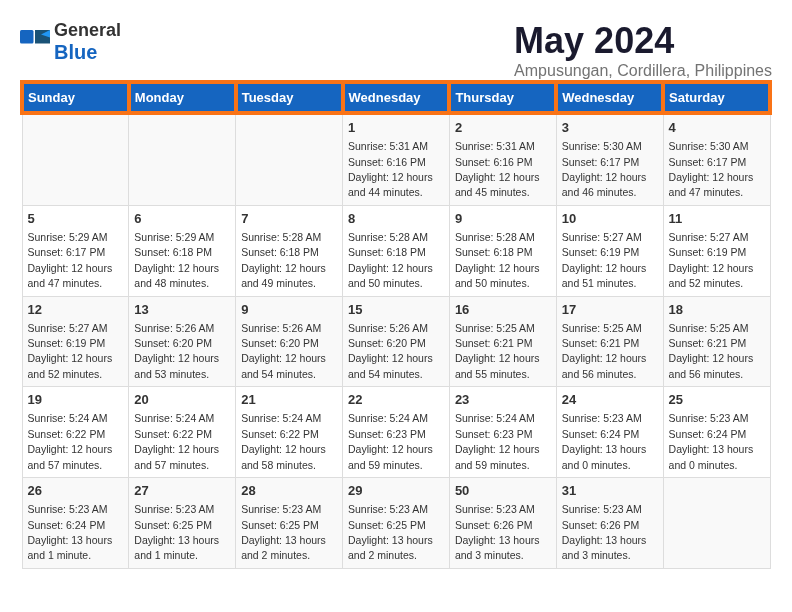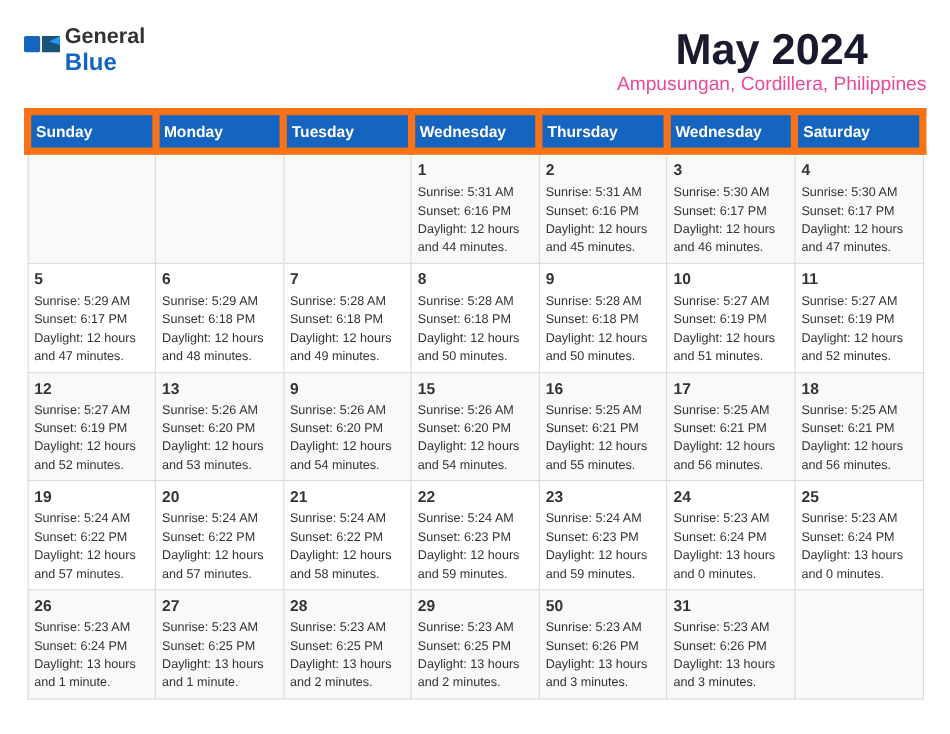--- a/index.html
+++ b/index.html
@@ -7,58 +7,57 @@
       font-family: Arial, sans-serif;
       background: #fff;
       width: 792px;
       min-height: 612px;
       padding: 20px;
     }
     .header {
       display: flex;
       justify-content: space-between;
       align-items: flex-start;
-      margin-bottom: 10px;
     }
     .logo {
       display: flex;
       align-items: center;
       gap: 4px;
     }
     .logo-icon {
       width: 30px;
       height: 24px;
     }
     .title-block {
-      text-align: center;
+      text-align: left;
     }
     .month-title {
       font-size: 36px;
       font-weight: bold;
       color: #1a1a2e;
     }
     .location-title {
       font-size: 16px;
-      color: #ec4899;
+      color: #737373;
     }
     table {
       width: 100%;
       border-collapse: collapse;
       table-layout: fixed;
     }
     thead tr {
       background-color: #1565c0;
       color: white;
     }
     thead th {
       padding: 6px 4px;
       font-size: 13px;
       font-weight: bold;
       text-align: left;
-      border: 6px solid #f97316;
+      border: 4px solid #f97316;
     }
     tbody tr {
       background-color: #fff;
     }
     tbody tr:nth-child(odd) {
       background-color: #f9f9f9;
     }
     tbody td {
       vertical-align: top;
       padding: 4px 5px;

